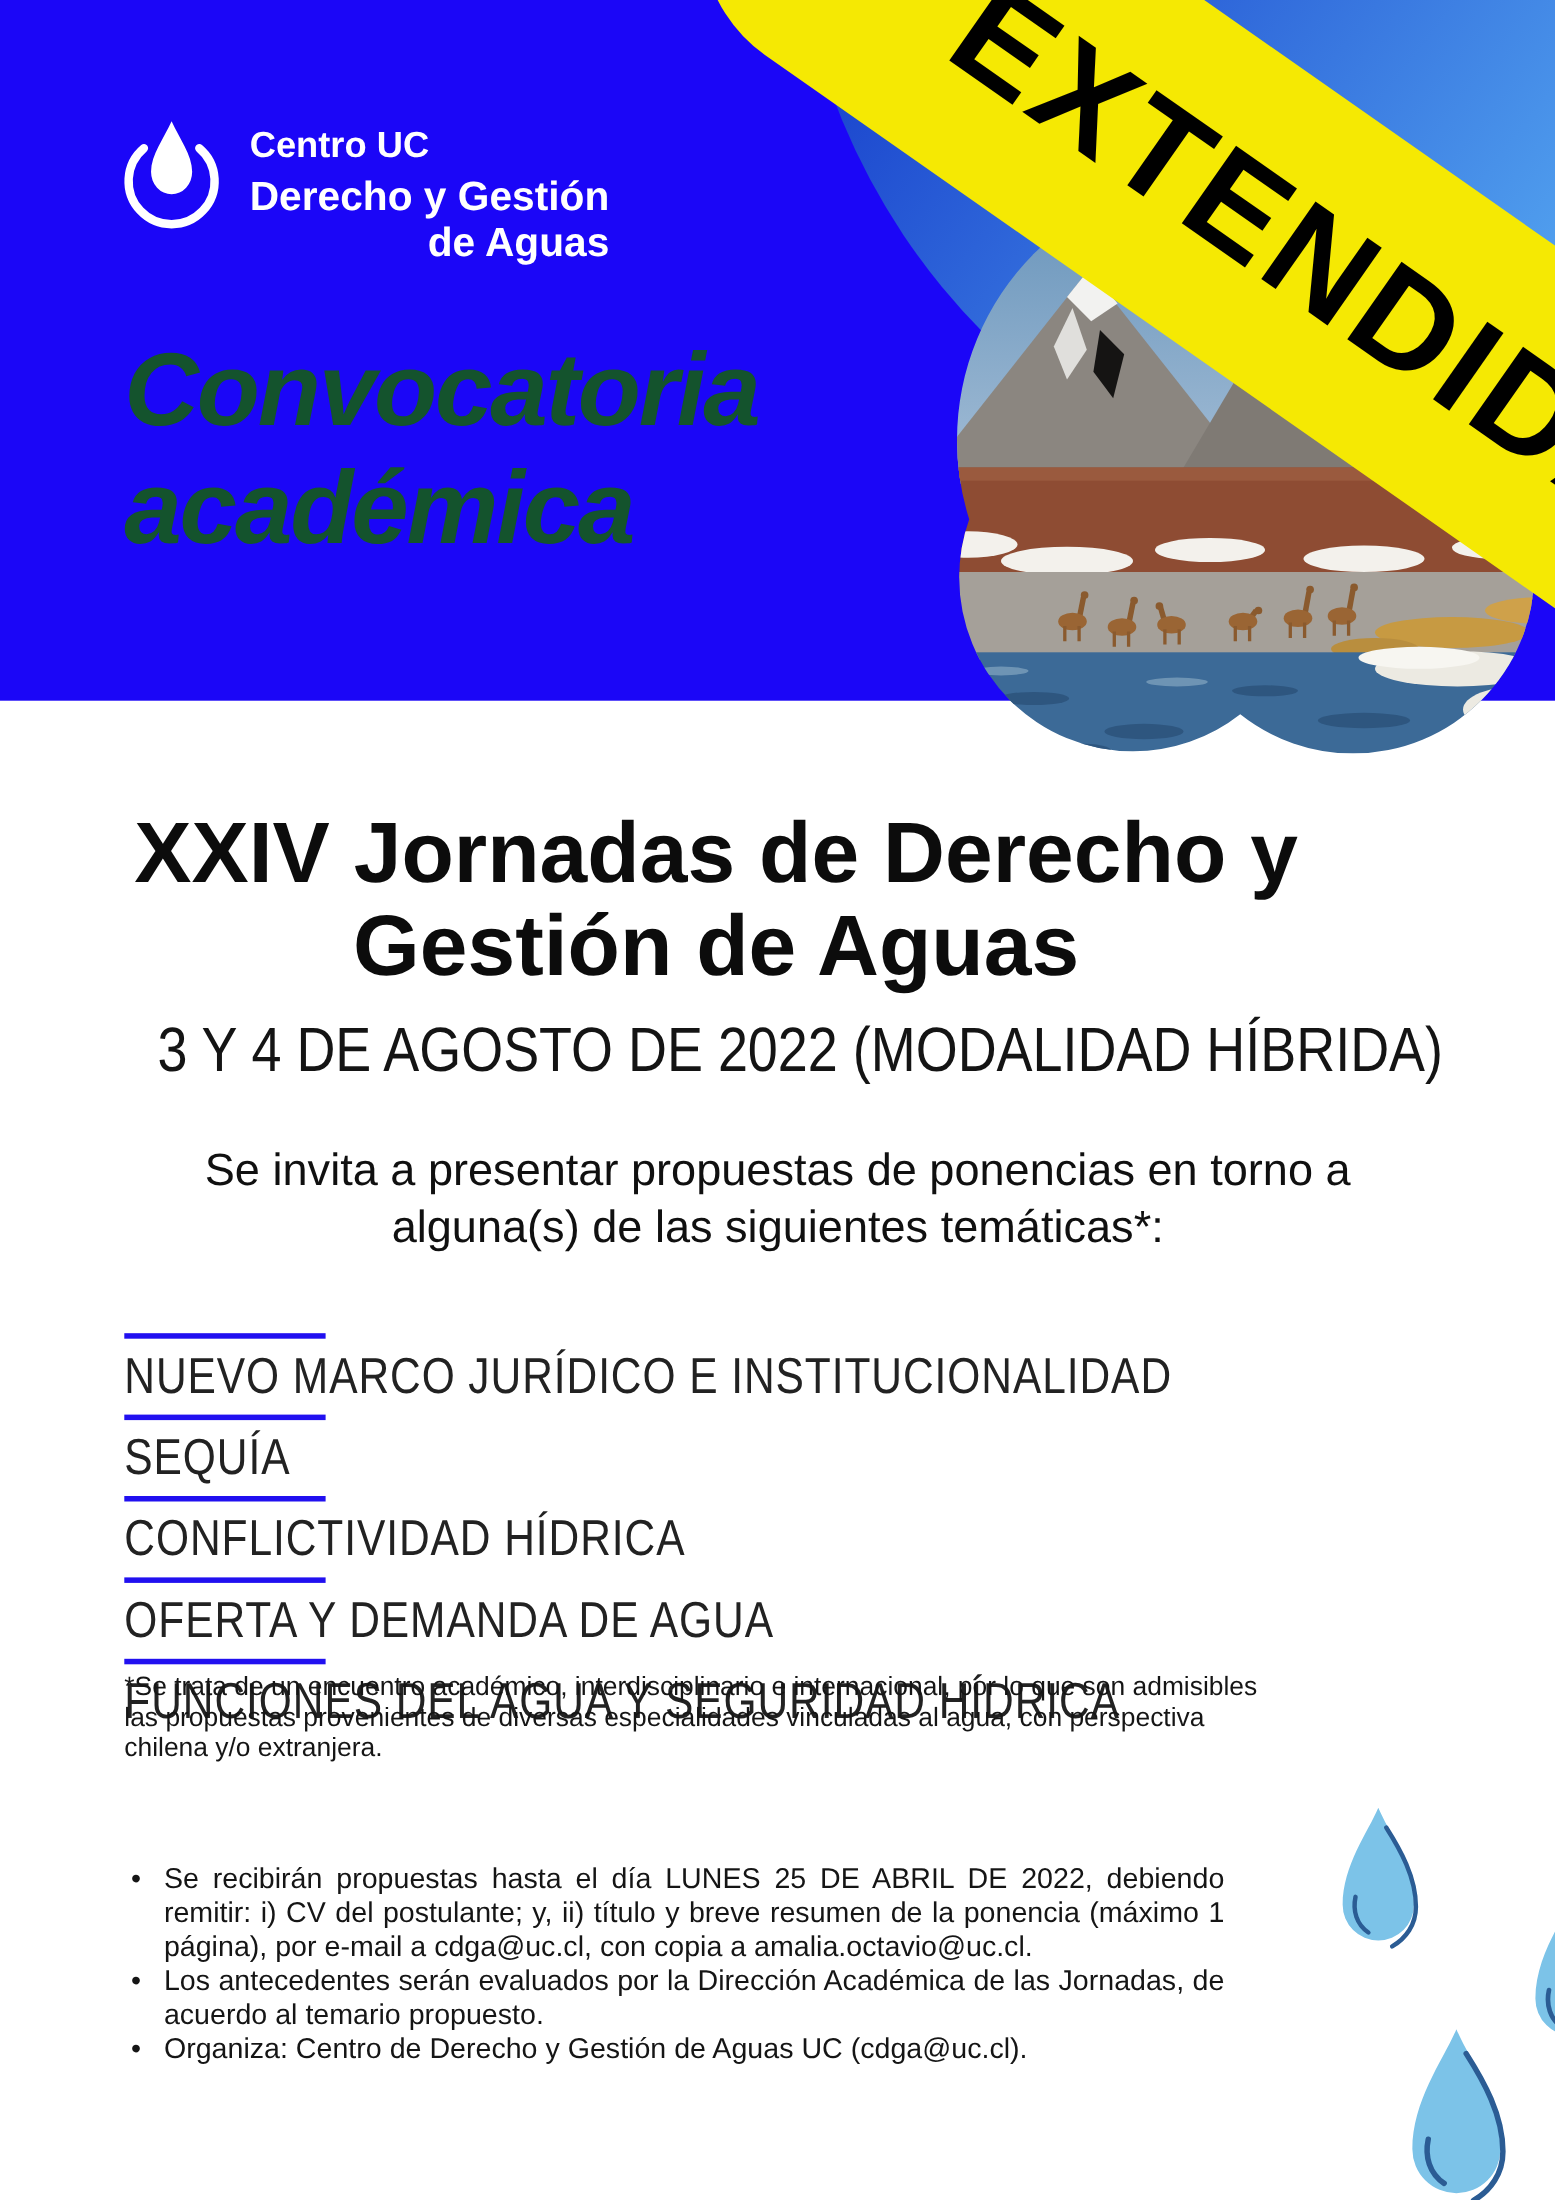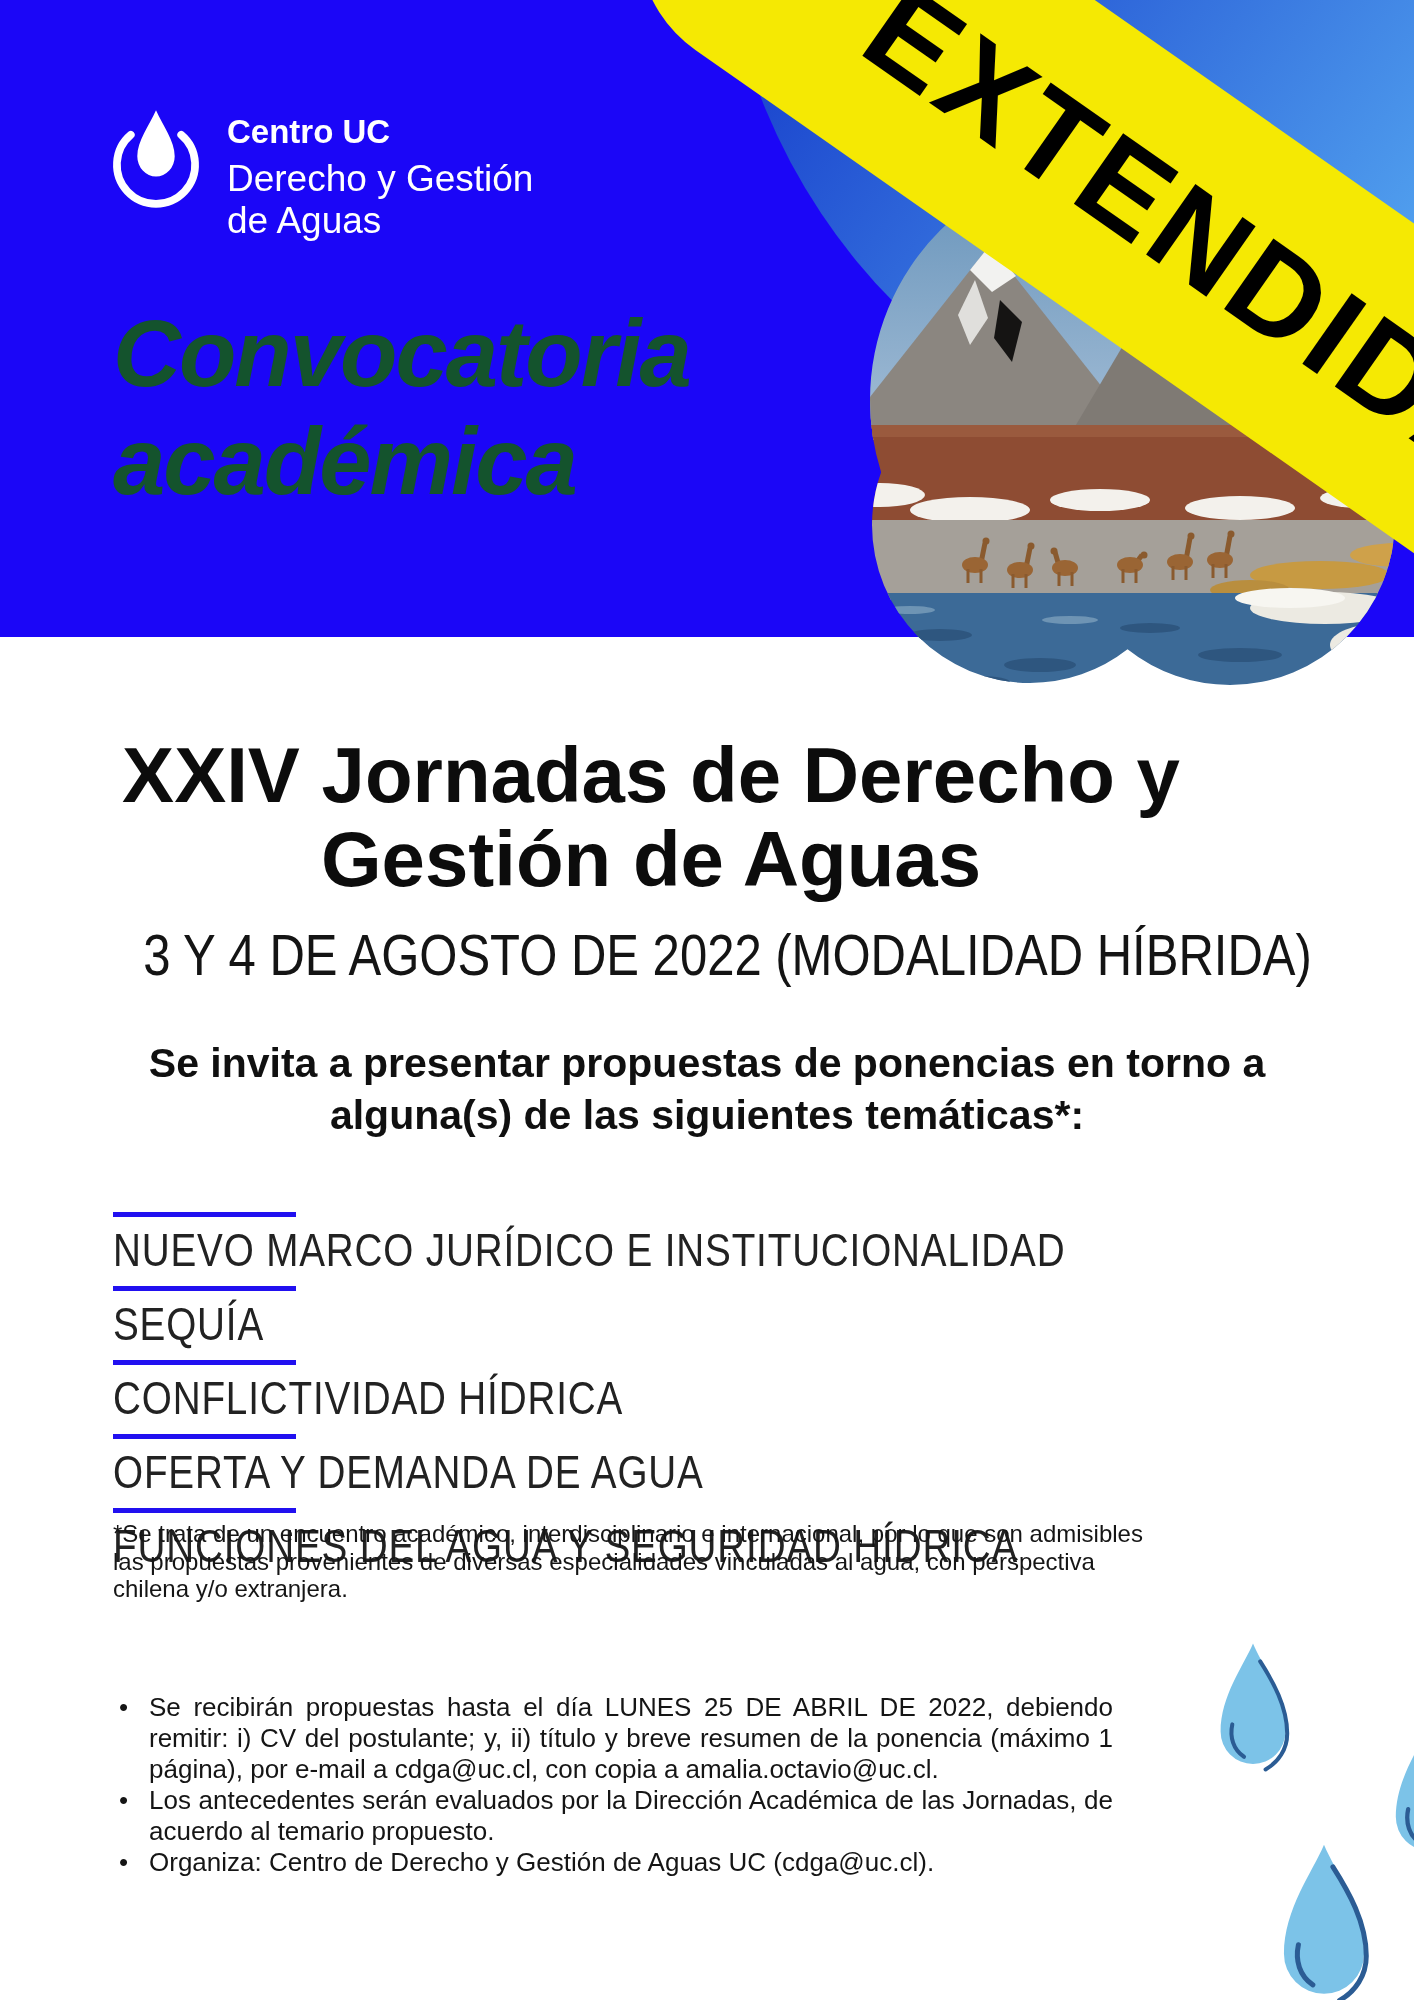--- a/index.html
+++ b/index.html
@@ -42,39 +42,39 @@
   }
   .banner-label{
     font-size:125px;font-weight:bold;letter-spacing:5px;color:var(--banner-text);
     white-space:nowrap;
   }
   
   .logo{position:absolute;left:105px;top:100px;display:flex;z-index:5;}
   .logo-icon{width:102px;height:126px;flex:none;}
   .logo-text{margin-left:20px;color:#ffffff;padding-top:6px;}
   .logo-org{font-size:33px;font-weight:bold;line-height:52px;}
-  .logo-dept{font-size:37px;font-weight:normal;line-height:42px;}
+  .logo-dept{font-size:37px;font-weight:bold;line-height:42px;text-align:right;}
   
   .header-title{
     position:absolute;left:113px;top:300px;z-index:5;
     color:#14532d;font-weight:bold;font-size:94px;line-height:108px;letter-spacing:-2px;font-style:italic;
   }
   
   .event-title{
     position:absolute;left:0;top:733px;width:1302px;text-align:center;
     font-size:78px;font-weight:bold;line-height:84px;color:#0c0c0c;z-index:5;
   }
   .event-date{
     position:absolute;left:0;top:922px;width:1414px;text-align:center;
     font-size:57px;font-weight:normal;color:#141414;z-index:5;margin-left:20px;
   }
   .event-date .condensed{transform:scaleX(.86);transform-origin:center;}
   .invitation{
     position:absolute;left:0;top:1037px;width:1414px;text-align:center;
-    font-size:41px;font-weight:bold;line-height:52px;color:#101010;z-index:5;
+    font-size:41px;font-weight:normal;line-height:52px;color:#101010;z-index:5;
   }
   .condensed{display:inline-block;white-space:nowrap;}
   
   .topics{position:absolute;left:113px;top:1212px;width:1000px;z-index:5;}
   .topic{margin-bottom:13px;}
   .topic-rule{width:183px;height:5px;background:var(--rule-blue);margin-bottom:10px;}
   .topic-label{
     font-size:46px;line-height:46px;color:#222222;letter-spacing:1px;
     transform:scaleX(.84);transform-origin:0 50%;
   }

